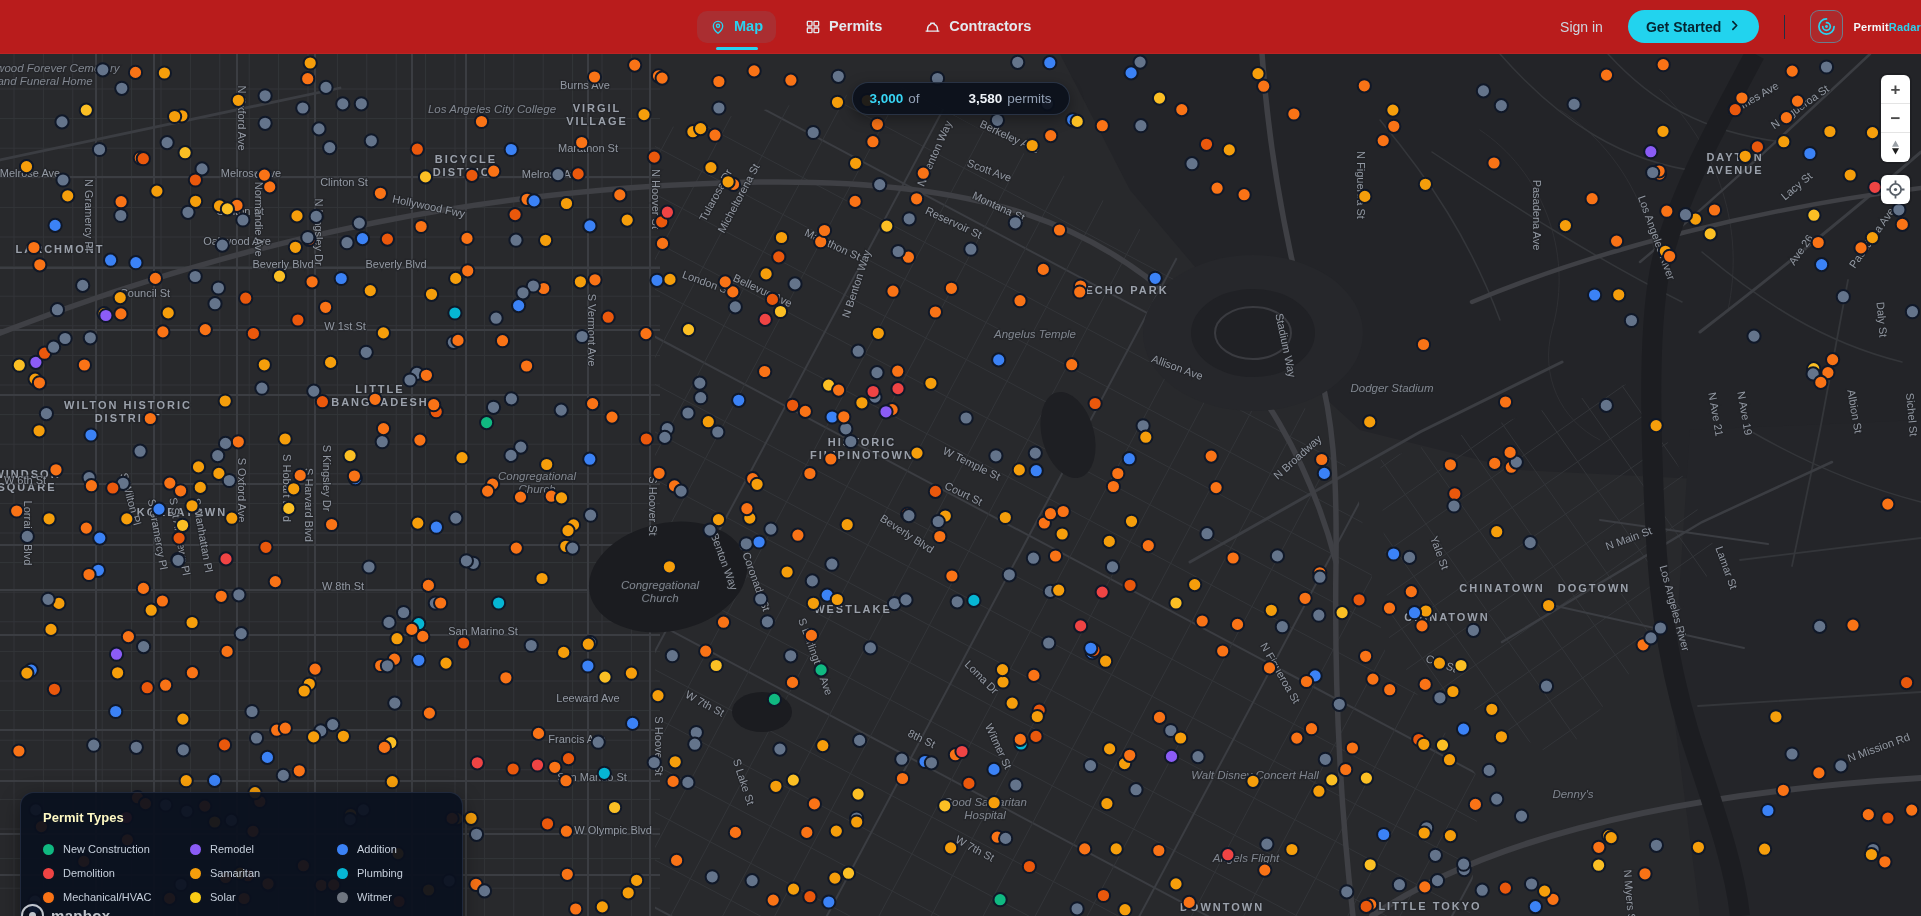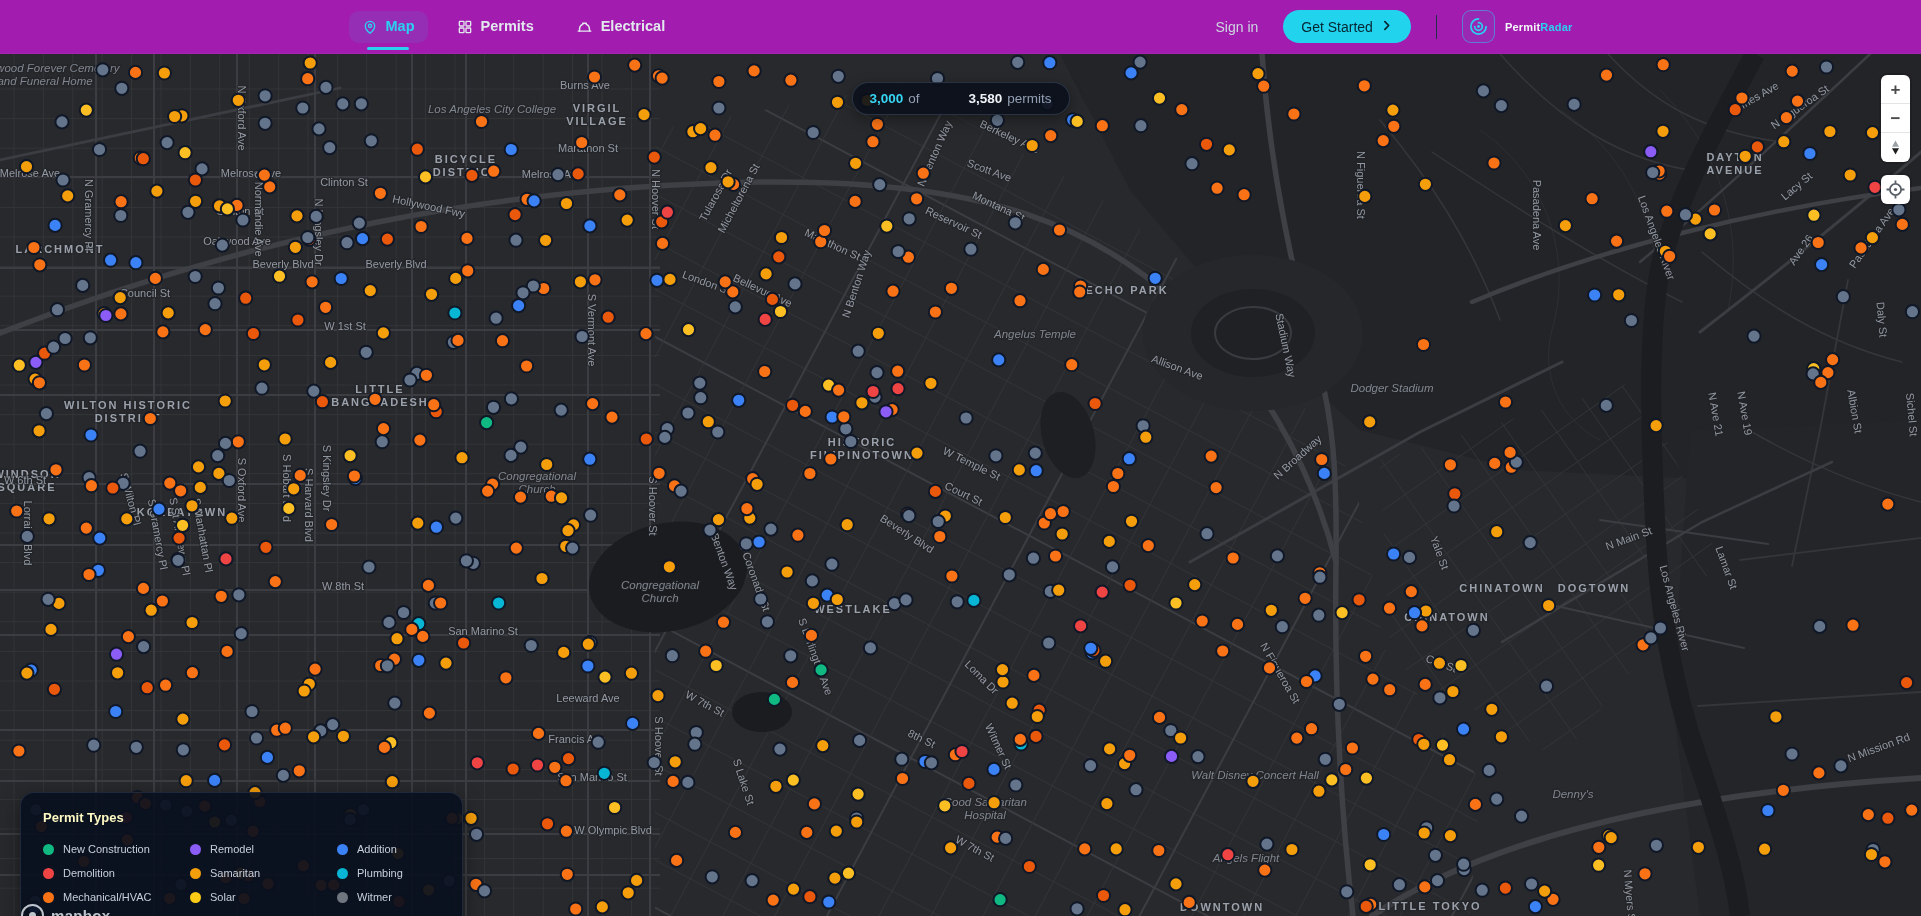--- a/index.html
+++ b/index.html
@@ -2,33 +2,33 @@
 <html><head>
 <meta charset="utf-8">
 <style>
   html,body{margin:0;padding:0;}
   body{
     width:1921px;height:916px;overflow:hidden;position:relative;
     background:#28292c;
     font-family:"Liberation Sans","DejaVu Sans",sans-serif;
   }
   
-  .nav{position:absolute;top:0;left:0;width:100%;height:54px;background:#a21caf;z-index:40;
-       display:flex;justify-content:center;border-bottom:1px solid rgba(255,255,255,.04);box-sizing:border-box;}
+  .nav{position:absolute;top:0;left:0;width:100%;height:54px;background:#b91c1c;z-index:40;
+       display:flex;justify-content:flex-end;border-bottom:1px solid rgba(255,255,255,.04);box-sizing:border-box;}
   .nav-inner{width:1224px;display:flex;align-items:center;}
   .tabs{display:flex;align-items:center;gap:16px;}
   .tab{display:flex;align-items:center;gap:8px;color:#e3e8ee;font-size:14.5px;font-weight:600;
        padding:8px 13px;border-radius:10px;cursor:pointer;position:relative;line-height:1;}
   .tab svg{display:block;}
   .tab.active{color:#2ad2f0;background:rgba(42,210,240,.10);}
   .tab.active::after{content:"";position:absolute;left:50%;transform:translateX(-50%);bottom:-7px;
        width:42px;height:2.5px;background:#2ad2f0;border-radius:2px;}
   .spacer{flex:1;}
   .signin{color:#cdd6e0;font-size:14px;font-weight:500;cursor:pointer;margin-right:25px;}
-  .cta{display:flex;align-items:center;gap:7px;background:#22d3ee;color:#052531;font-weight:400;
+  .cta{display:flex;align-items:center;gap:7px;background:#22d3ee;color:#052531;font-weight:700;
        font-size:14px;padding:9px 18px;border-radius:999px;border:none;cursor:pointer;line-height:1;}
   .nav-divider{width:1px;height:24px;background:#232f44;margin:0 25px;}
   .logo{display:flex;align-items:center;gap:10px;}
   .logo-badge{width:31px;height:31px;border-radius:9px;border:1px solid rgba(42,210,240,.5);
        background:rgba(42,210,240,.07);display:flex;align-items:center;justify-content:center;}
   .logo-name{font-size:11px;font-weight:800;color:#f4f7fa;letter-spacing:.2px;}
   .logo-name .accent{color:#2ad2f0;}
   
   .count-badge{position:absolute;top:82px;left:50%;transform:translateX(-50%);z-index:30;
        display:flex;align-items:center;gap:5px;background:rgba(10,15,27,.9);
@@ -1255,21 +1255,21 @@
           </span>
           <span>Permits</span>
         </div>
         <div class="tab">
           <span>
             <svg width="17" height="17" viewBox="0 0 24 24" fill="none" stroke="currentColor" stroke-width="2" stroke-linecap="round" stroke-linejoin="round">
               <path d="M3 18.5h18"></path>
               <path d="M5 18.5v-3a7 7 0 0 1 4.5-6.5V7.5h5V9A7 7 0 0 1 19 15.5v3"></path>
             </svg>
           </span>
-          <span>Electrical</span>
+          <span>Contractors</span>
         </div>
       </div>
     <div class="spacer"></div>
     <div class="signin">Sign in</div>
     <button class="cta">
       <span>Get Started</span>
       <span>
         <svg width="13" height="13" viewBox="0 0 24 24" fill="none" stroke="currentColor" stroke-width="3.2" stroke-linecap="round" stroke-linejoin="round">
             <path d="M9 5l7 7-7 7"></path>
           </svg>

